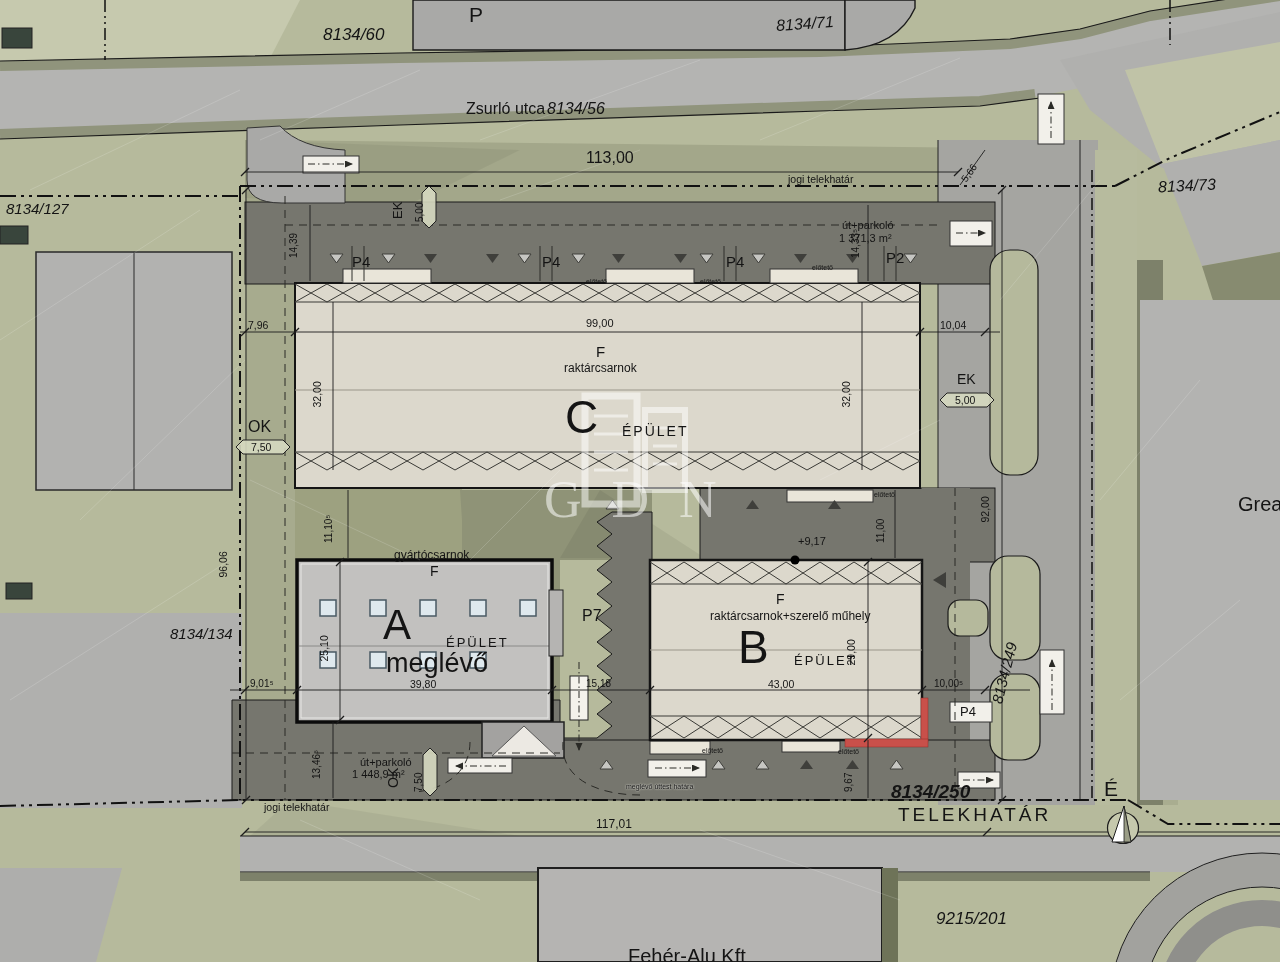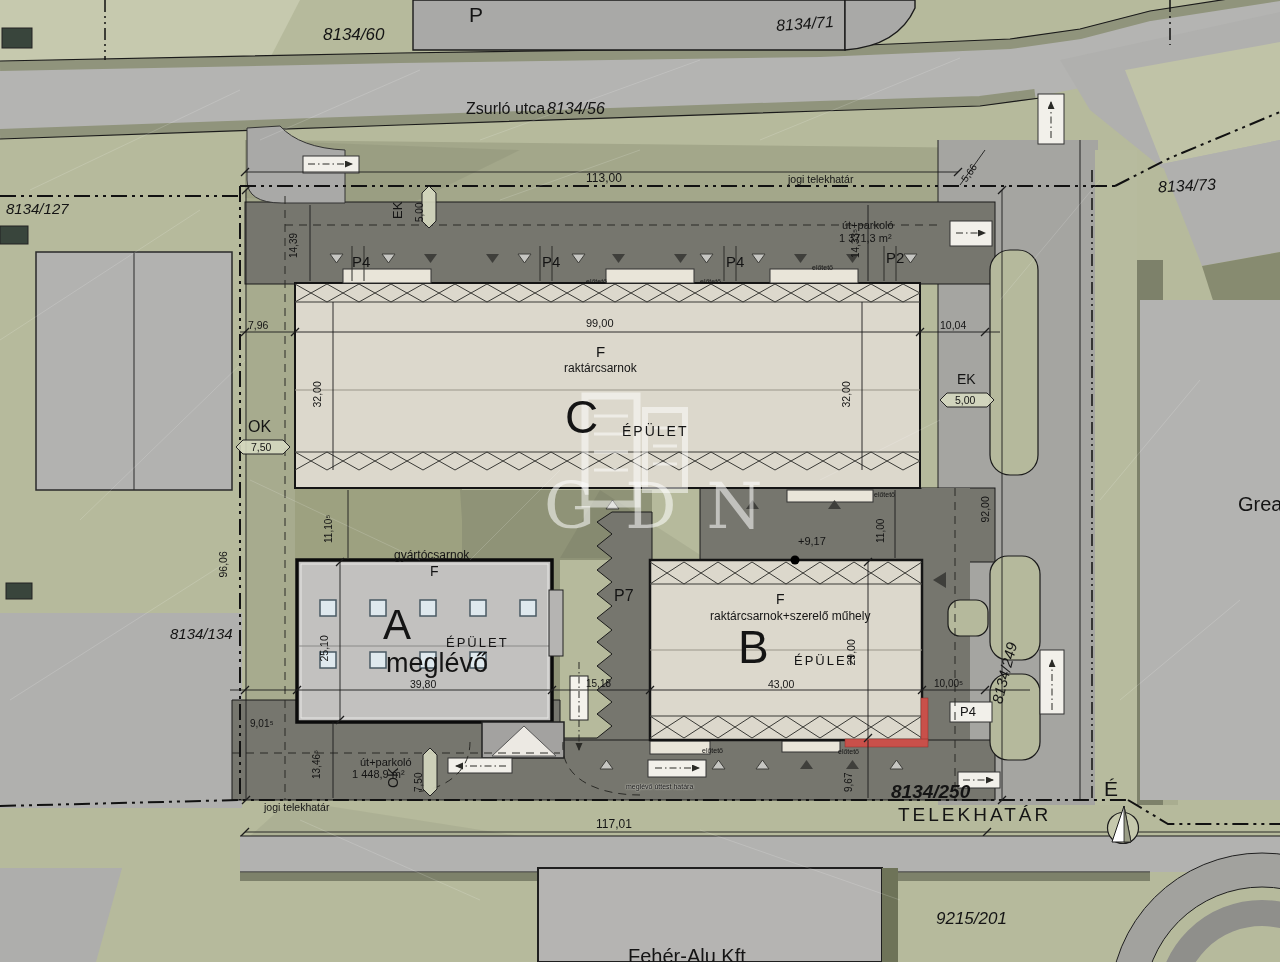--- a/index.html
+++ b/index.html
@@ -359,21 +359,21 @@
     <line x1="653" y1="446" x2="677" y2="446" stroke-width="3"></line>
     <line x1="653" y1="464" x2="677" y2="464" stroke-width="3"></line>
   </g>
 </svg>
 
 <div class="lbl it" style="left:323px;top:26px;font-size:17px;">8134/60</div>
 <div class="lbl" style="left:469px;top:4px;font-size:21px;">P</div>
 <div class="lbl it" style="left:776px;top:16px;font-size:16px;transform:rotate(-4deg);">8134/71</div>
 <div class="lbl" style="left:466px;top:101px;font-size:16px;">Zsurló utca</div>
 <div class="lbl it" style="left:547px;top:101px;font-size:16px;">8134/56</div>
-<div class="lbl" style="left:586px;top:172px;font-size:12px;">113,00</div>
+<div class="lbl" style="left:586px;top:150px;font-size:16px;">113,00</div>
 <div class="lbl" style="left:788px;top:174px;font-size:10.5px;">jogi telekhatár</div>
 <div class="lbl it" style="left:1158px;top:178px;font-size:16px;transform:rotate(-3deg);">8134/73</div>
 <div class="lbl" style="left:968px;top:174px;font-size:10px;transform:rotate(-55deg);transform-origin:0 100%;">5,66</div>
 <div class="lbl" style="left:404px;top:206px;font-size:13px;transform:rotate(-90deg);transform-origin:0 100%;">EK</div>
 <div class="lbl" style="left:425px;top:212px;font-size:10px;transform:rotate(-90deg);transform-origin:0 100%;">5,00</div>
 <div class="lbl" style="left:842px;top:220px;font-size:11px;">út+parkoló</div>
 <div class="lbl" style="left:839px;top:233px;font-size:11px;">1 371,3 m²</div>
 <div class="lbl rot" style="left:299px;top:248px;font-size:10px;">14,39</div>
 <div class="lbl rot" style="left:861px;top:248px;font-size:10px;">14,33⁵</div>
 <div class="lbl" style="left:352px;top:254px;font-size:15px;">P4</div>
@@ -396,33 +396,33 @@
 <div class="lbl" style="left:565px;top:394px;font-size:46px;">C</div>
 <div class="lbl" style="left:622px;top:424px;font-size:14px;letter-spacing:2px;">ÉPÜLET</div>
 
 <div class="lbl it" style="left:6px;top:201px;font-size:15px;">8134/127</div>
 <div class="lbl" style="left:248px;top:419px;font-size:16px;">OK</div>
 <div class="lbl" style="left:251px;top:442px;font-size:10.5px;">7,50</div>
 <div class="lbl rot" style="left:228px;top:567px;font-size:10.5px;">96,06</div>
 <div class="lbl rot" style="left:334px;top:533px;font-size:10px;">11,10⁵</div>
 <div class="lbl it" style="left:170px;top:626px;font-size:15px;text-align:right;">8134/134</div>
 
-<div class="lbl" style="left:582px;top:588px;font-size:16px;margin-left:32px;">P7</div>
+<div class="lbl" style="left:582px;top:608px;font-size:16px;">P7</div>
 <div class="lbl" style="left:798px;top:536px;font-size:11px;">+9,17</div>
 <div class="lbl rot" style="left:886px;top:533px;font-size:10px;">11,00</div>
 <div class="lbl" style="left:874px;top:491px;font-size:7px;">előtető</div>
 
 <div class="lbl" style="left:430px;top:564px;font-size:14px;">F</div>
 <div class="lbl" style="left:394px;top:549px;font-size:12px;">gyártócsarnok</div>
 <div class="lbl" style="left:383px;top:604px;font-size:42px;">A</div>
 <div class="lbl" style="left:446px;top:636px;font-size:13px;letter-spacing:2px;">ÉPÜLET</div>
 <div class="lbl" style="left:386px;top:650px;font-size:27px;">meglévő</div>
 <div class="lbl rot" style="left:329px;top:651px;font-size:10.5px;">25,10</div>
 <div class="lbl" style="left:410px;top:679px;font-size:10.5px;">39,80</div>
-<div class="lbl" style="left:250px;top:679px;font-size:10px;margin-top:40px;">9,01⁵</div>
+<div class="lbl" style="left:250px;top:679px;font-size:10px;">9,01⁵</div>
 <div class="lbl" style="left:586px;top:679px;font-size:10px;">15,18</div>
 
 <div class="lbl" style="left:776px;top:592px;font-size:14px;">F</div>
 <div class="lbl" style="left:710px;top:610px;font-size:12px;">raktárcsarnok+szerelő műhely</div>
 <div class="lbl" style="left:738px;top:624px;font-size:46px;">B</div>
 <div class="lbl" style="left:794px;top:654px;font-size:13px;letter-spacing:2px;">ÉPÜLET</div>
 <div class="lbl rot" style="left:856px;top:655px;font-size:10.5px;">29,00</div>
 <div class="lbl" style="left:768px;top:679px;font-size:10.5px;">43,00</div>
 <div class="lbl" style="left:934px;top:679px;font-size:10px;">10,00⁵</div>
 <div class="lbl" style="left:960px;top:705px;font-size:13px;">P4</div>
@@ -441,15 +441,15 @@
 <div class="lbl" style="left:264px;top:802px;font-size:10.5px;">jogi telekhatár</div>
 <div class="lbl" style="left:596px;top:818px;font-size:12px;">117,01</div>
 <div class="lbl" style="left:1104px;top:778px;font-size:21px;">É</div>
 
 <div class="lbl it" style="left:1004px;top:690px;font-size:15px;transform:rotate(-76deg);transform-origin:0 100%;">8134/249</div>
 <div class="lbl rot" style="left:990px;top:512px;font-size:10.5px;">92,00</div>
 <div class="lbl" style="left:1238px;top:494px;font-size:20px;">Grea</div>
 <div class="lbl it" style="left:936px;top:910px;font-size:17px;">9215/201</div>
 <div class="lbl" style="left:628px;top:946px;font-size:20px;">Fehér-Alu Kft</div>
 
-<div class="lbl wm" style="left:544px;top:474px;font-size:64px;">GDN</div>
+<div class="lbl wm" style="left:544px;top:474px;font-size:52px;font-family:Liberation Serif, serif;">GDN</div>
 
 </div>
 
 </body></html>

